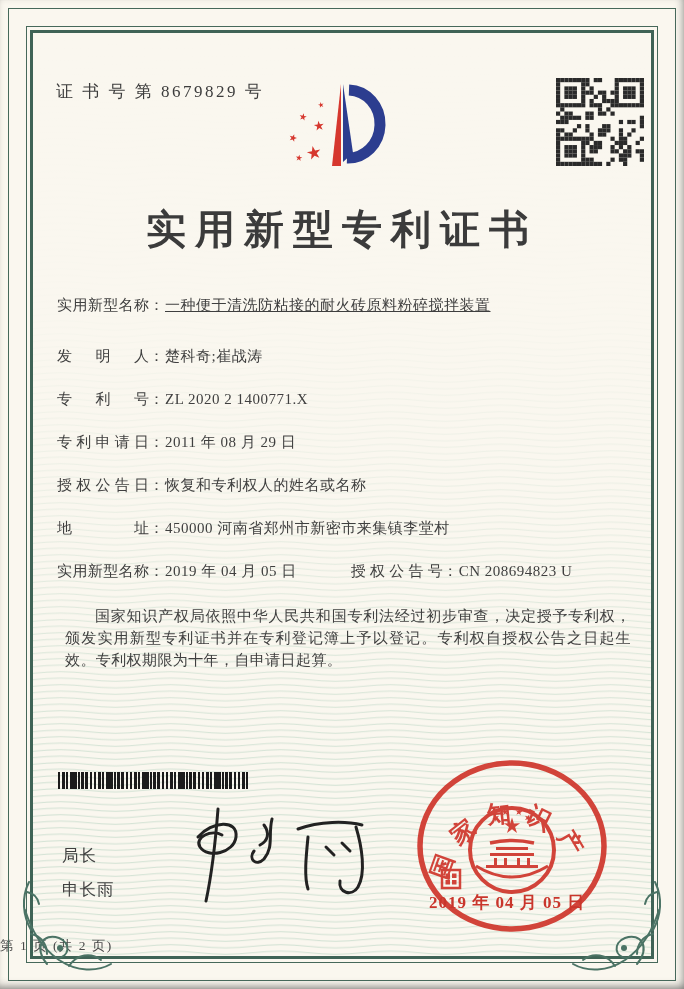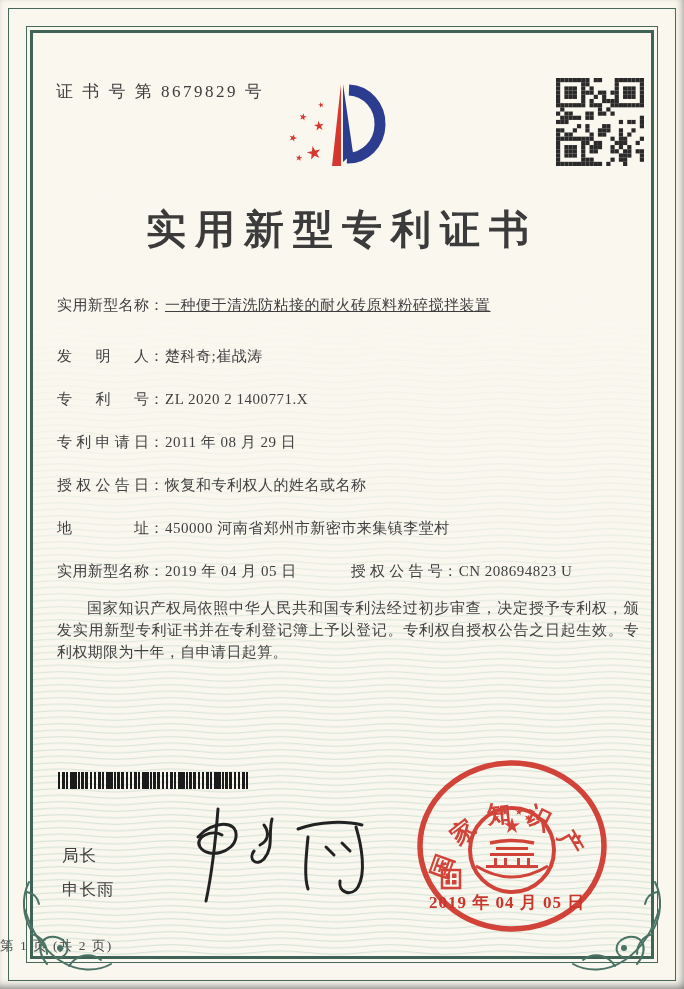--- a/index.html
+++ b/index.html
@@ -25,21 +25,21 @@
   .fields{position:absolute;left:57px;right:44px;top:296px;font-size:15px;color:#3f3f3f;}
   .frow{height:20px;margin-bottom:23px;white-space:nowrap;}
   .frow:first-child{margin-bottom:31px;text-decoration:underline;}
   .flabel{display:inline-block;width:92px;text-align:justify;text-align-last:justify;vertical-align:top;}
   .fcolon{display:inline-block;width:16px;}
   .fvalue{letter-spacing:.5px;}
   .grant-row{margin-top:0;}
   .grant-first{display:inline-block;width:290px;}
   .paras{position:absolute;left:57px;right:45px;top:598px;font-size:15px;line-height:21.8px;
     color:#3f3f3f;text-align:justify;letter-spacing:.4px;}
-  .paras p{margin:0;text-indent:2em;font-family:Liberation Serif, serif;}
+  .paras p{margin:8px;text-indent:2em;font-family:Liberation Serif, serif;}
   .barcode{position:absolute;left:58px;top:772px;width:192px;height:17px;
     background-image:
       repeating-linear-gradient(90deg,#1b1b1b 0 2px,transparent 2px 4px),
       repeating-linear-gradient(90deg,#1b1b1b 0 1px,transparent 1px 5px,#1b1b1b 5px 7px,transparent 7px 9px);}
   .sig-block{position:absolute;left:62px;top:845px;font-size:16.5px;color:#404040;letter-spacing:1px;
     font-family:Liberation Sans, sans-serif;}
   .sig-block div{margin-bottom:12px;}
   .signature{position:absolute;left:160px;top:795px;width:230px;height:115px;}
   .seal{position:absolute;left:412px;top:758px;width:200px;height:180px;opacity:.92;}
   .seal-date{position:absolute;left:402px;top:891px;width:210px;text-align:center;

